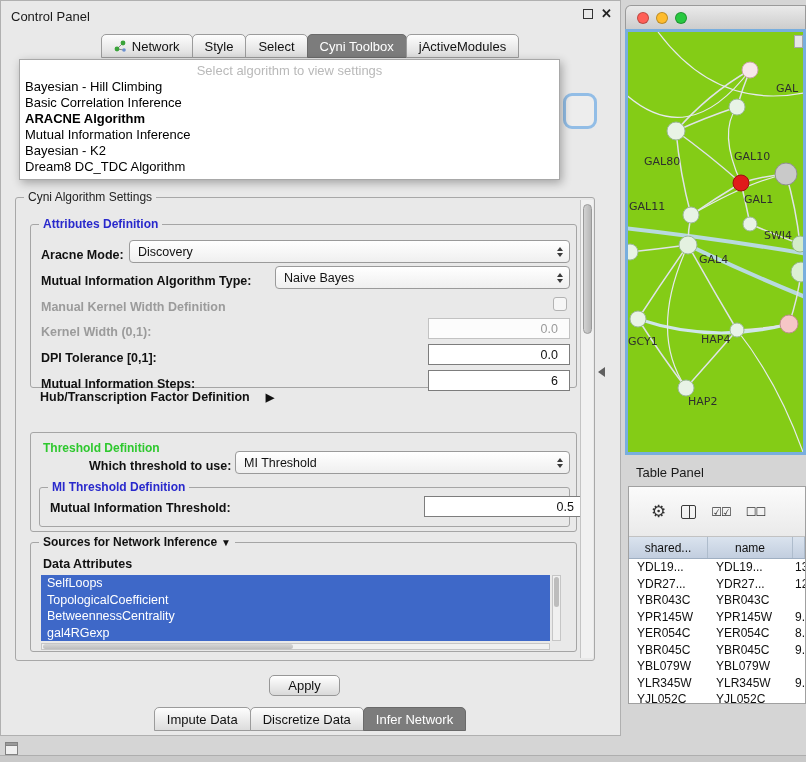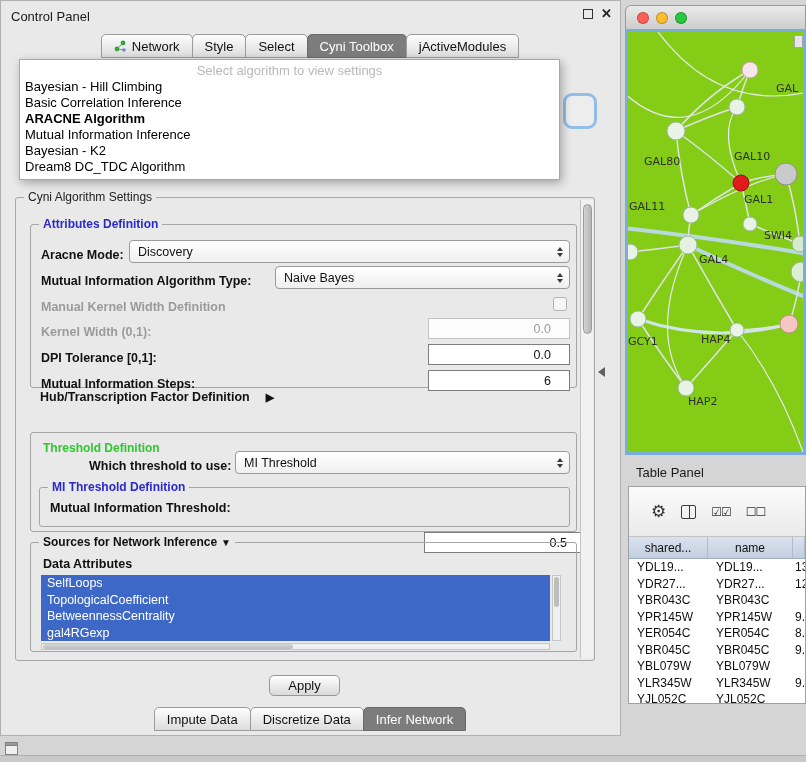--- a/index.html
+++ b/index.html
@@ -40,21 +40,21 @@
   .lbl{position:absolute;font-size:12.5px;font-weight:bold;color:#111;white-space:nowrap;}
   .lbl.dis{color:#9b9b9b;}
 
   .combo{position:absolute;height:23px;background:linear-gradient(#ffffff,#efefef);border:1px solid #9a9a9a;border-radius:4px;
          font-size:12.5px;display:flex;align-items:center;padding-left:8px;}
   .arrows{position:absolute;right:6px;top:50%;transform:translateY(-50%);display:flex;flex-direction:column;align-items:center;gap:2px;}
   .tri-up{width:0;height:0;border-left:3.5px solid transparent;border-right:3.5px solid transparent;border-bottom:4.5px solid #3a3a3a;}
   .tri-dn{width:0;height:0;border-left:3.5px solid transparent;border-right:3.5px solid transparent;border-top:4.5px solid #3a3a3a;}
 
   .field{position:absolute;height:21px;background:#fff;border:1px solid #7d7d7d;font-size:12.5px;display:flex;align-items:center;
-         justify-content:flex-end;padding-right:18px;}
+         justify-content:flex-end;padding-right:11px;}
   .field.dis{border-color:#c2c2c2;color:#9b9b9b;background:#fcfcfc;}
 
   .checkbox{position:absolute;width:14px;height:14px;border:1px solid #b3b3b3;border-radius:3px;background:#f6f6f6;}
 
   .hub-row{position:absolute;left:24px;top:192px;display:flex;align-items:center;gap:16px;font-size:12.5px;font-weight:bold;}
   .hub-row .tri{font-size:11px;}
 
   .attr-list{position:absolute;left:10px;top:32px;width:509px;}
   .attr-item{height:16.5px;line-height:16.5px;background:#3e68c8;color:#fff;font-size:12.5px;padding-left:6px;white-space:nowrap;overflow:hidden;}
   .hscroll{position:absolute;left:10px;top:100px;width:509px;height:7px;background:#f0f0f0;border:1px solid #c6c6c6;}
@@ -196,21 +196,21 @@
         <span>MI Threshold</span>
         <span class="arrows">
             <span class="tri-up"></span>
             <span class="tri-dn"></span>
           </span>
       </div>
 
       <div class="group" style="left:8px;top:54px;width:531px;height:40px;">
         <span class="gtitle blue">MI Threshold Definition</span>
         <div class="lbl" style="left:10px;top:13px;">Mutual Information Threshold:</div>
-        <div class="field" style="left:384px;top:8px;width:162px;margin-top:36px;">0.5</div>
+        <div class="field" style="left:384px;top:8px;width:162px;">0.5</div>
       </div>
     </div>
 
     <div class="group" style="left:14px;top:344px;width:547px;height:110px;">
       <span class="gtitle boldblack">
         <span>Sources for Network Inference</span>
         <span style="font-size:10px;">▼</span>
       </span>
       <div class="lbl" style="left:12px;top:14px;">Data Attributes</div>
       <div class="attr-list">

